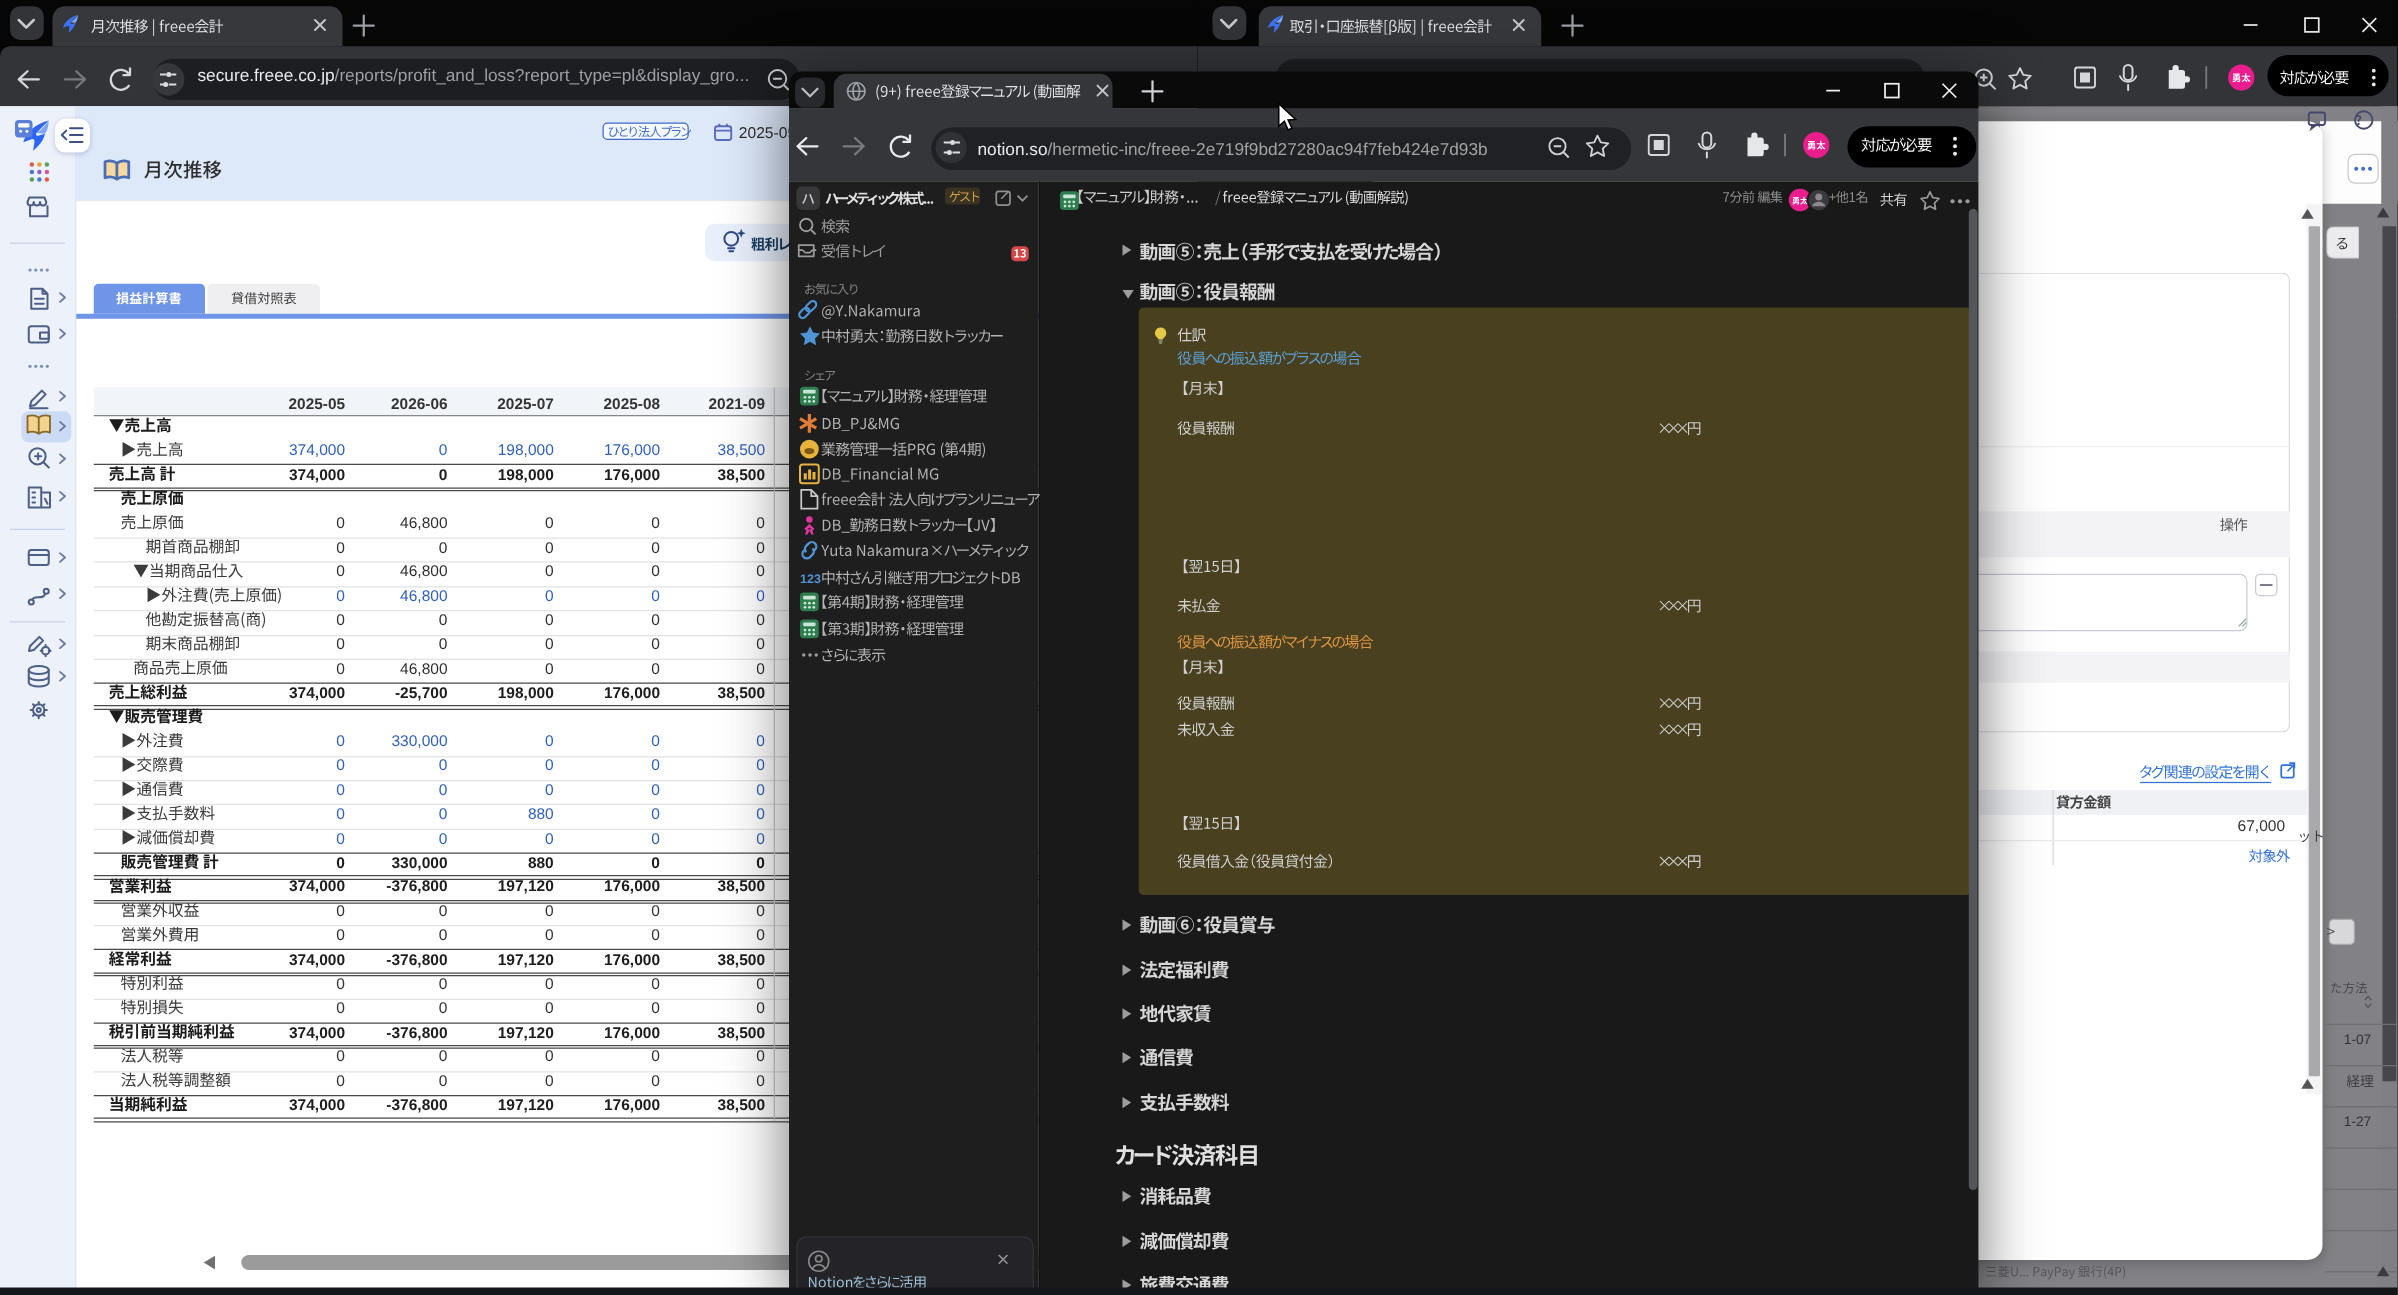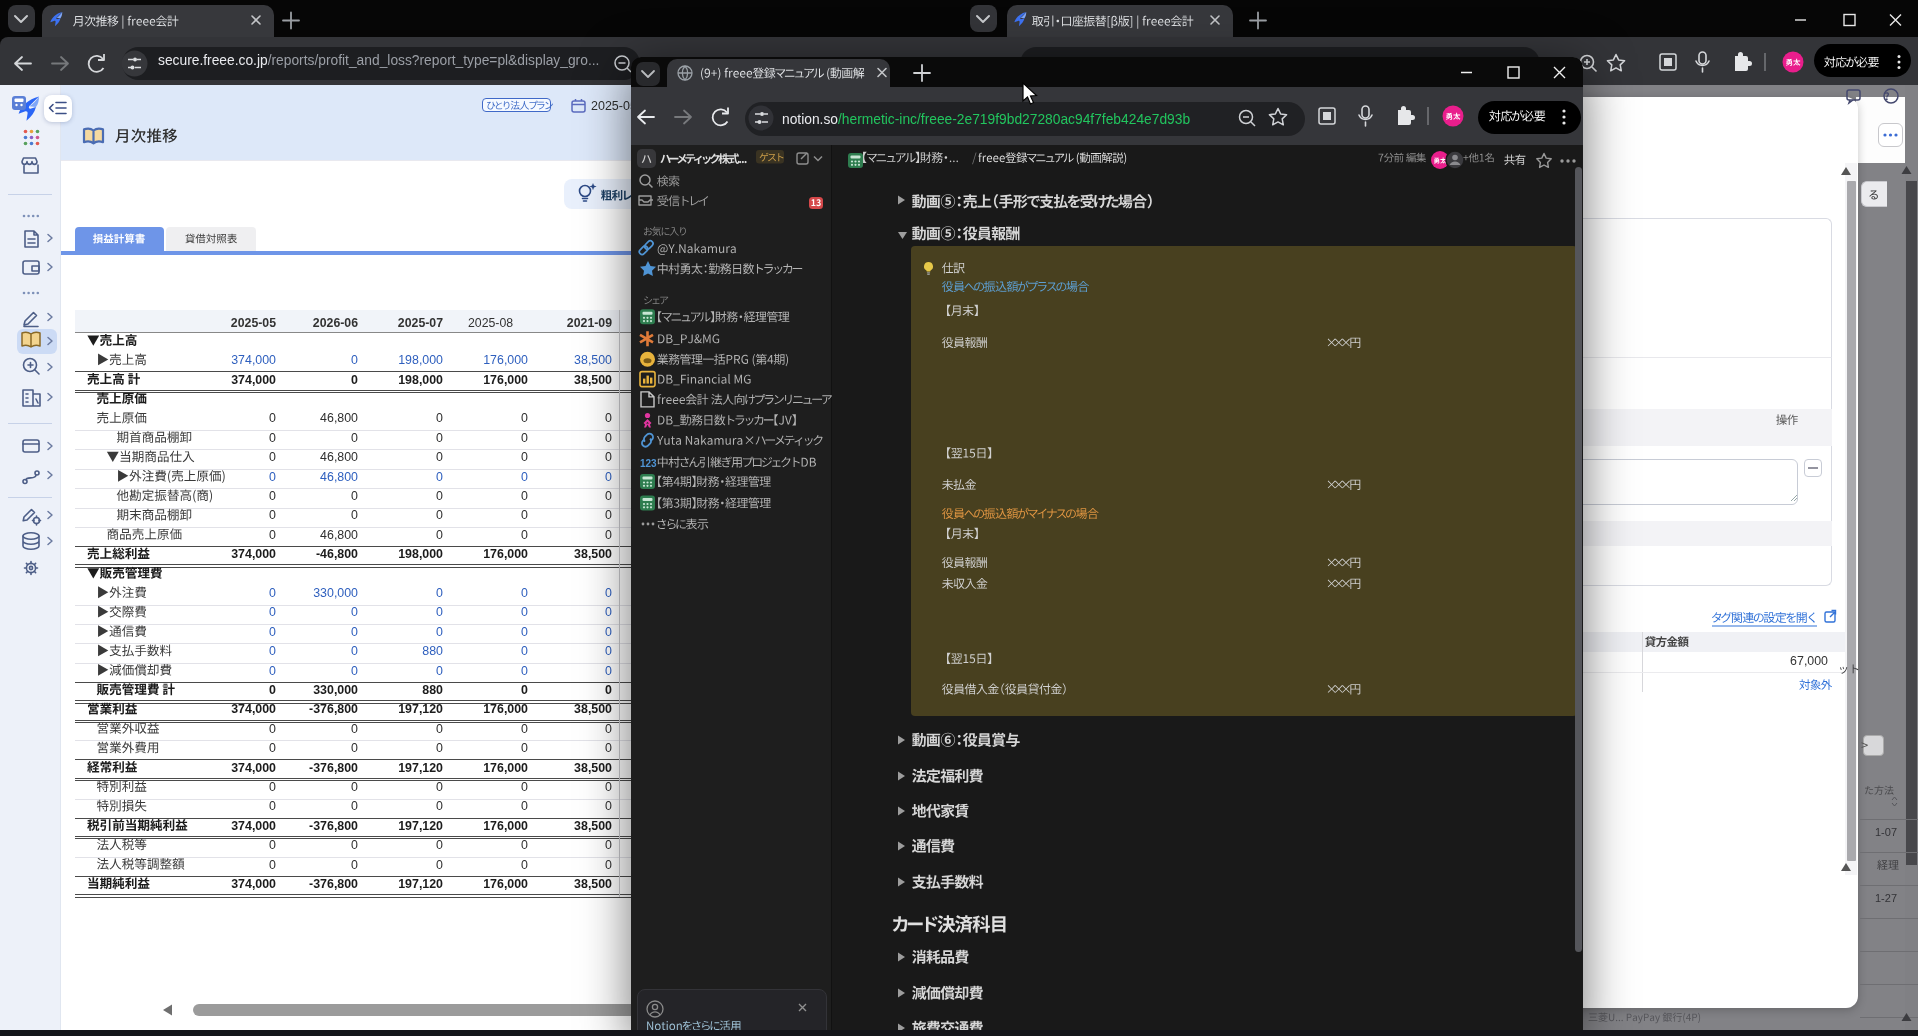--- a/index.html
+++ b/index.html
@@ -353,21 +353,21 @@
     <div style="position:absolute;left:482px;top:98px;width:69px;height:14px;border:1.5px solid #4069c8;border-radius:4px;background:#f5f9ff"></div>
     <div style="position:absolute;left:591px;top:99.5px;font-size:12.5px;color:#2e2e2e;font-weight:400;white-space:pre;line-height:12.5px;">2025-05</div>
     <div style="position:absolute;left:564px;top:179px;width:100px;height:30px;background:#e9f0fc;border-radius:8px"></div>
     <div style="position:absolute;left:75px;top:227px;width:89px;height:24px;background:#6e95e8;border-radius:4px 4px 0 0"></div>
     <div style="position:absolute;left:166px;top:227px;width:90px;height:24px;background:#efeff1;border-radius:4px 4px 0 0"></div>
     <div style="position:absolute;left:61px;top:251px;width:1857px;height:3.5px;background:#6e95e8"></div>
     <div style="position:absolute;left:75px;top:310px;width:883px;height:23px;background:#f1f4f9;border-bottom:1px solid #888"></div>
     <div style="position:absolute;left:216px;top:317px;font-size:12.3px;color:#333;font-weight:700;white-space:pre;line-height:12.3px;width:60px;text-align:right">2025-05</div>
     <div style="position:absolute;left:298px;top:317px;font-size:12.3px;color:#333;font-weight:700;white-space:pre;line-height:12.3px;width:60px;text-align:right">2026-06</div>
     <div style="position:absolute;left:383px;top:317px;font-size:12.3px;color:#333;font-weight:700;white-space:pre;line-height:12.3px;width:60px;text-align:right">2025-07</div>
-    <div style="position:absolute;left:468px;top:317px;font-size:12.3px;color:#333;font-weight:400;white-space:pre;line-height:12.3px;width:60px;">2025-08</div>
+    <div style="position:absolute;left:468px;top:317px;font-size:12.3px;color:#333;font-weight:700;white-space:pre;line-height:12.3px;width:60px;text-align:right">2025-08</div>
     <div style="position:absolute;left:552px;top:317px;font-size:12.3px;color:#333;font-weight:700;white-space:pre;line-height:12.3px;width:60px;text-align:right">2021-09</div>
     <div style="position:absolute;left:196px;top:354.2px;font-size:12.4px;color:#2e5fbe;font-weight:400;white-space:pre;line-height:12.4px;width:80px;text-align:right">374,000</div>
     <div style="position:absolute;left:278px;top:354.2px;font-size:12.4px;color:#2e5fbe;font-weight:400;white-space:pre;line-height:12.4px;width:80px;text-align:right">0</div>
     <div style="position:absolute;left:363px;top:354.2px;font-size:12.4px;color:#2e5fbe;font-weight:400;white-space:pre;line-height:12.4px;width:80px;text-align:right">198,000</div>
     <div style="position:absolute;left:448px;top:354.2px;font-size:12.4px;color:#2e5fbe;font-weight:400;white-space:pre;line-height:12.4px;width:80px;text-align:right">176,000</div>
     <div style="position:absolute;left:532px;top:354.2px;font-size:12.4px;color:#2e5fbe;font-weight:400;white-space:pre;line-height:12.4px;width:80px;text-align:right">38,500</div>
     <div style="position:absolute;left:75px;top:371.3px;width:883px;height:1px;background:#4a4a4a"></div>
     <div style="position:absolute;left:196px;top:373.6px;font-size:12.4px;color:#1c1c1c;font-weight:700;white-space:pre;line-height:12.4px;width:80px;text-align:right">374,000</div>
     <div style="position:absolute;left:278px;top:373.6px;font-size:12.4px;color:#1c1c1c;font-weight:700;white-space:pre;line-height:12.4px;width:80px;text-align:right">0</div>
     <div style="position:absolute;left:363px;top:373.6px;font-size:12.4px;color:#1c1c1c;font-weight:700;white-space:pre;line-height:12.4px;width:80px;text-align:right">198,000</div>
@@ -411,21 +411,21 @@
     <div style="position:absolute;left:448px;top:509.4px;font-size:12.4px;color:#2f2f2f;font-weight:400;white-space:pre;line-height:12.4px;width:80px;text-align:right">0</div>
     <div style="position:absolute;left:532px;top:509.4px;font-size:12.4px;color:#2f2f2f;font-weight:400;white-space:pre;line-height:12.4px;width:80px;text-align:right">0</div>
     <div style="position:absolute;left:75px;top:527.0px;width:883px;height:1px;background:#e2e2e8"></div>
     <div style="position:absolute;left:196px;top:528.8px;font-size:12.4px;color:#2f2f2f;font-weight:400;white-space:pre;line-height:12.4px;width:80px;text-align:right">0</div>
     <div style="position:absolute;left:278px;top:528.8px;font-size:12.4px;color:#2f2f2f;font-weight:400;white-space:pre;line-height:12.4px;width:80px;text-align:right">46,800</div>
     <div style="position:absolute;left:363px;top:528.8px;font-size:12.4px;color:#2f2f2f;font-weight:400;white-space:pre;line-height:12.4px;width:80px;text-align:right">0</div>
     <div style="position:absolute;left:448px;top:528.8px;font-size:12.4px;color:#2f2f2f;font-weight:400;white-space:pre;line-height:12.4px;width:80px;text-align:right">0</div>
     <div style="position:absolute;left:532px;top:528.8px;font-size:12.4px;color:#2f2f2f;font-weight:400;white-space:pre;line-height:12.4px;width:80px;text-align:right">0</div>
     <div style="position:absolute;left:75px;top:545.9px;width:883px;height:1px;background:#4a4a4a"></div>
     <div style="position:absolute;left:196px;top:548.2px;font-size:12.4px;color:#1c1c1c;font-weight:700;white-space:pre;line-height:12.4px;width:80px;text-align:right">374,000</div>
-    <div style="position:absolute;left:278px;top:548.2px;font-size:12.4px;color:#1c1c1c;font-weight:700;white-space:pre;line-height:12.4px;width:80px;text-align:right">-46,800</div>
+    <div style="position:absolute;left:278px;top:548.2px;font-size:12.4px;color:#1c1c1c;font-weight:700;white-space:pre;line-height:12.4px;width:80px;text-align:right">-25,700</div>
     <div style="position:absolute;left:363px;top:548.2px;font-size:12.4px;color:#1c1c1c;font-weight:700;white-space:pre;line-height:12.4px;width:80px;text-align:right">198,000</div>
     <div style="position:absolute;left:448px;top:548.2px;font-size:12.4px;color:#1c1c1c;font-weight:700;white-space:pre;line-height:12.4px;width:80px;text-align:right">176,000</div>
     <div style="position:absolute;left:532px;top:548.2px;font-size:12.4px;color:#1c1c1c;font-weight:700;white-space:pre;line-height:12.4px;width:80px;text-align:right">38,500</div>
     <div style="position:absolute;left:75px;top:564.3px;width:883px;height:1px;background:#4a4a4a"></div>
     <div style="position:absolute;left:75px;top:566.8px;width:883px;height:1px;background:#4a4a4a"></div>
     <div style="position:absolute;left:196px;top:587.0px;font-size:12.4px;color:#2e5fbe;font-weight:400;white-space:pre;line-height:12.4px;width:80px;text-align:right">0</div>
     <div style="position:absolute;left:278px;top:587.0px;font-size:12.4px;color:#2e5fbe;font-weight:400;white-space:pre;line-height:12.4px;width:80px;text-align:right">330,000</div>
     <div style="position:absolute;left:363px;top:587.0px;font-size:12.4px;color:#2e5fbe;font-weight:400;white-space:pre;line-height:12.4px;width:80px;text-align:right">0</div>
     <div style="position:absolute;left:448px;top:587.0px;font-size:12.4px;color:#2e5fbe;font-weight:400;white-space:pre;line-height:12.4px;width:80px;text-align:right">0</div>
     <div style="position:absolute;left:532px;top:587.0px;font-size:12.4px;color:#2e5fbe;font-weight:400;white-space:pre;line-height:12.4px;width:80px;text-align:right">0</div>
@@ -1122,21 +1122,21 @@
     <div style="position:absolute;left:36px;top:2px;width:223px;height:28px;background:#35363a;border-radius:10px 10px 0 0"></div>
     <div style="position:absolute;left:0px;top:30px;width:952px;height:58px;background:#35363a"></div>
     <div style="position:absolute;left:114px;top:45px;width:560px;height:33.5px;background:#202124;border-radius:17px"></div>
     <div style="position:absolute;left:847px;top:44px;width:103px;height:33px;background:#000;border-radius:17px"></div>
     <div style="position:absolute;left:0px;top:88px;width:200px;height:891px;background:#1e1e1e"></div>
     <div style="position:absolute;left:200px;top:88px;width:752px;height:891px;background:#191919"></div>
     <div style="position:absolute;left:200px;top:88px;width:1px;height:891px;background:#111"></div>
     <div style="position:absolute;left:280px;top:189px;width:666px;height:470px;background:#48401f;border-radius:4px"></div>
     <div style="position:absolute;left:178px;top:140px;width:14px;height:11.5px;background:#d5484a;border-radius:3.5px"></div>
     <div style="position:absolute;left:6px;top:92px;width:19px;height:19px;background:#37373a;border-radius:5px"></div>
-    <div style="position:absolute;left:151px;top:55.5px;font-size:13.8px;color:#e9eaee;font-weight:400;white-space:pre;line-height:13.8px;">notion.so<span style="color:#22c55e">/hermetic-inc/freee-2e719f9bd27280ac94f7feb424e7d93b</span></div>
+    <div style="position:absolute;left:151px;top:55.5px;font-size:13.8px;color:#e9eaee;font-weight:400;white-space:pre;line-height:13.8px;">notion.so<span style="color:#a3a3a3">/hermetic-inc/freee-2e719f9bd27280ac94f7feb424e7d93b</span></div>
     <div style="position:absolute;left:6px;top:932px;width:190px;height:47px;background:#242428;border-radius:8px 8px 0 0;border:1px solid #333338"></div>
     <svg style="position:absolute;left:0;top:0" width="952" height="979">
       <path d="M11 14l6 6 6-6" stroke="#b9bbbe" stroke-width="1.8" fill="none" stroke-linecap="round" stroke-linejoin="round"></path>
       <g stroke="#9aa0a6" stroke-width="1.3" fill="none">
         <circle cx="54" cy="16" r="7"></circle>
         <path d="M47 16h14 M54 9a10.5 10.5 0 0 1 0 14 M54 9a10.5 10.5 0 0 0 0 14"></path>
       </g>
       <g fill="#dfe1e4" transform="translate(69 20.5)scale(0.012)">
         <use href="#g27"></use>
         <use href="#g163" x="338"></use>

